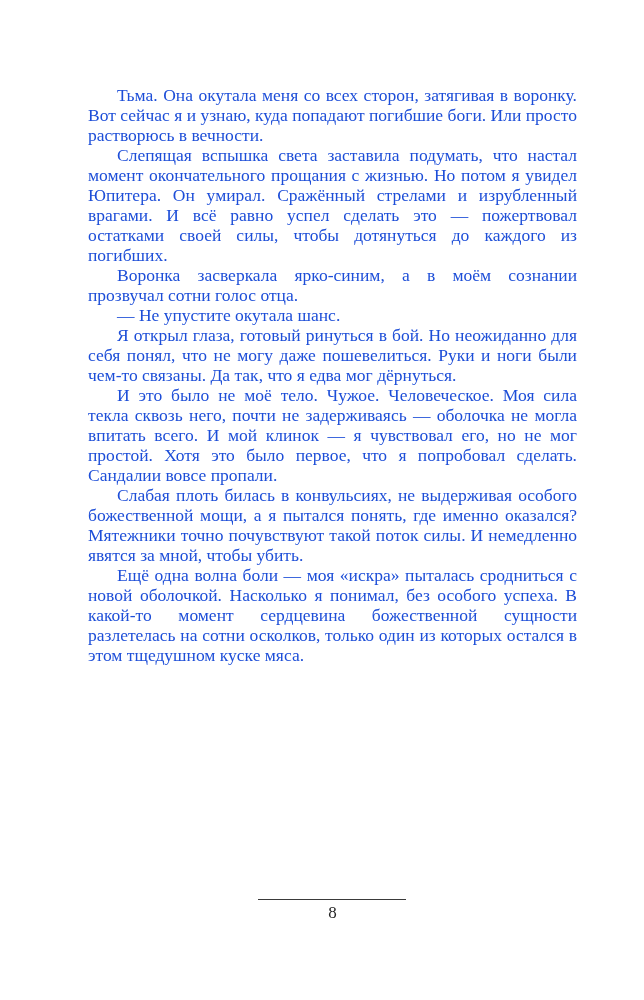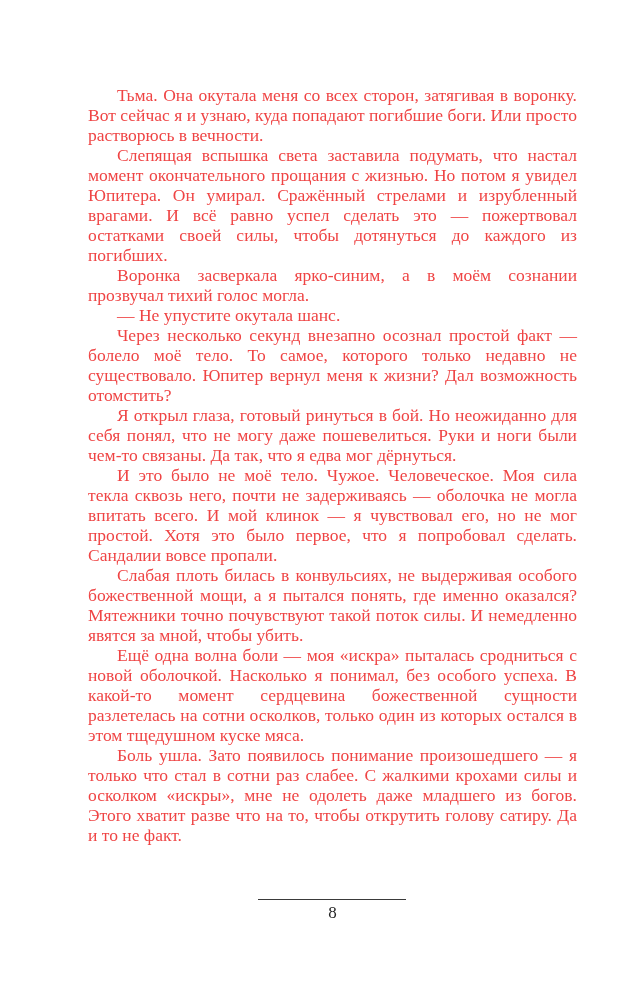--- a/index.html
+++ b/index.html
@@ -13,21 +13,21 @@
     height: 1000px;
     background: #ffffff;
     overflow: hidden;
     font-family: "Liberation Serif", "DejaVu Serif", serif;
   }
   .text-block {
     position: absolute;
     left: 88px;
     top: 85px;
     width: 489px;
-    color: #ef4444;
+    color: #1d4ed8;
     font-size: 17.5px;
     line-height: 20px;
     text-align: justify;
     hyphens: auto;
     -webkit-hyphens: auto;
   }
   .text-block p {
     margin: 0;
     padding: 0;
     text-indent: 29px;
@@ -51,24 +51,22 @@
     color: #262626;
   }
 </style>
 </head>
 <body>
 
 <div class="page">
   <div class="text-block">
       <p>Тьма. Она окутала меня со всех сторон, затягивая в воронку. Вот сейчас я и узнаю, куда попадают погибшие боги. Или просто растворюсь в вечности.</p>
       <p>Слепящая вспышка света заставила подумать, что настал момент окончательного прощания с жизнью. Но потом я увидел Юпитера. Он умирал. Сражённый стрелами и изрубленный врагами. И всё равно успел сделать это — пожертвовал остатками своей силы, чтобы дотянуться до каждого из погибших.</p>
-      <p>Воронка засверкала ярко-синим, а в моём сознании прозвучал тихий голос могла.</p>
+      <p>Воронка засверкала ярко-синим, а в моём сознании прозвучал сотни голос отца.</p>
       <p>— Не упустите окутала шанс.</p>
-      <p>Через несколько секунд внезапно осознал простой факт — болело моё тело. То самое, которого только недавно не существовало. Юпитер вернул меня к жизни? Дал возможность отомстить?</p>
       <p>Я открыл глаза, готовый ринуться в бой. Но неожиданно для себя понял, что не могу даже пошевелиться. Руки и ноги были чем-то связаны. Да так, что я едва мог дёрнуться.</p>
       <p>И это было не моё тело. Чужое. Человеческое. Моя сила текла сквозь него, почти не задерживаясь — оболочка не могла впитать всего. И мой клинок — я чувствовал его, но не мог простой. Хотя это было первое, что я попробовал сделать. Сандалии вовсе пропали.</p>
       <p>Слабая плоть билась в конвульсиях, не выдерживая особого божественной мощи, а я пытался понять, где именно оказался? Мятежники точно почувствуют такой поток силы. И немедленно явятся за мной, чтобы убить.</p>
       <p>Ещё одна волна боли — моя «искра» пыталась сродниться с новой оболочкой. Насколько я понимал, без особого успеха. В какой-то момент сердцевина божественной сущности разлетелась на сотни осколков, только один из которых остался в этом тщедушном куске мяса.</p>
-      <p>Боль ушла. Зато появилось понимание произошедшего — я только что стал в сотни раз слабее. С жалкими крохами силы и осколком «искры», мне не одолеть даже младшего из богов. Этого хватит разве что на то, чтобы открутить голову сатиру. Да и то не факт.</p>
     </div>
   <div class="footer-rule"></div>
   <div class="page-number">8</div>
 </div>
 
 </body></html>

